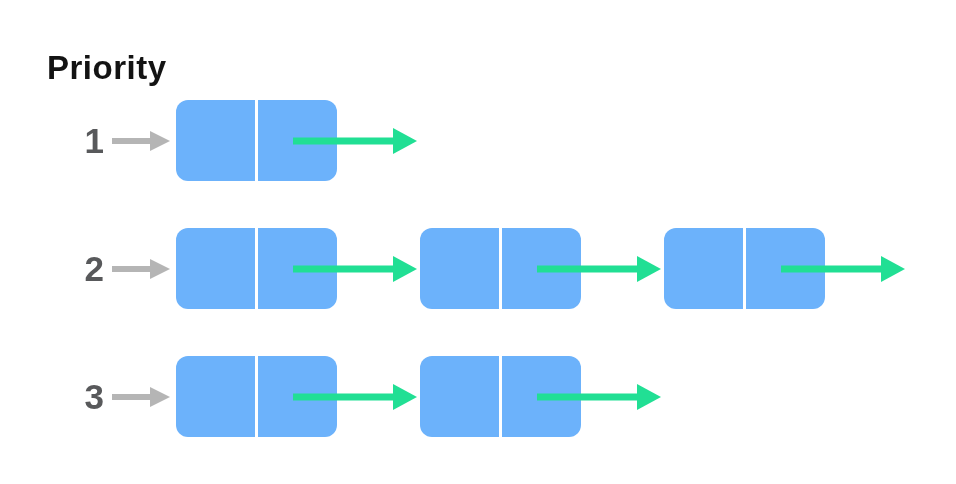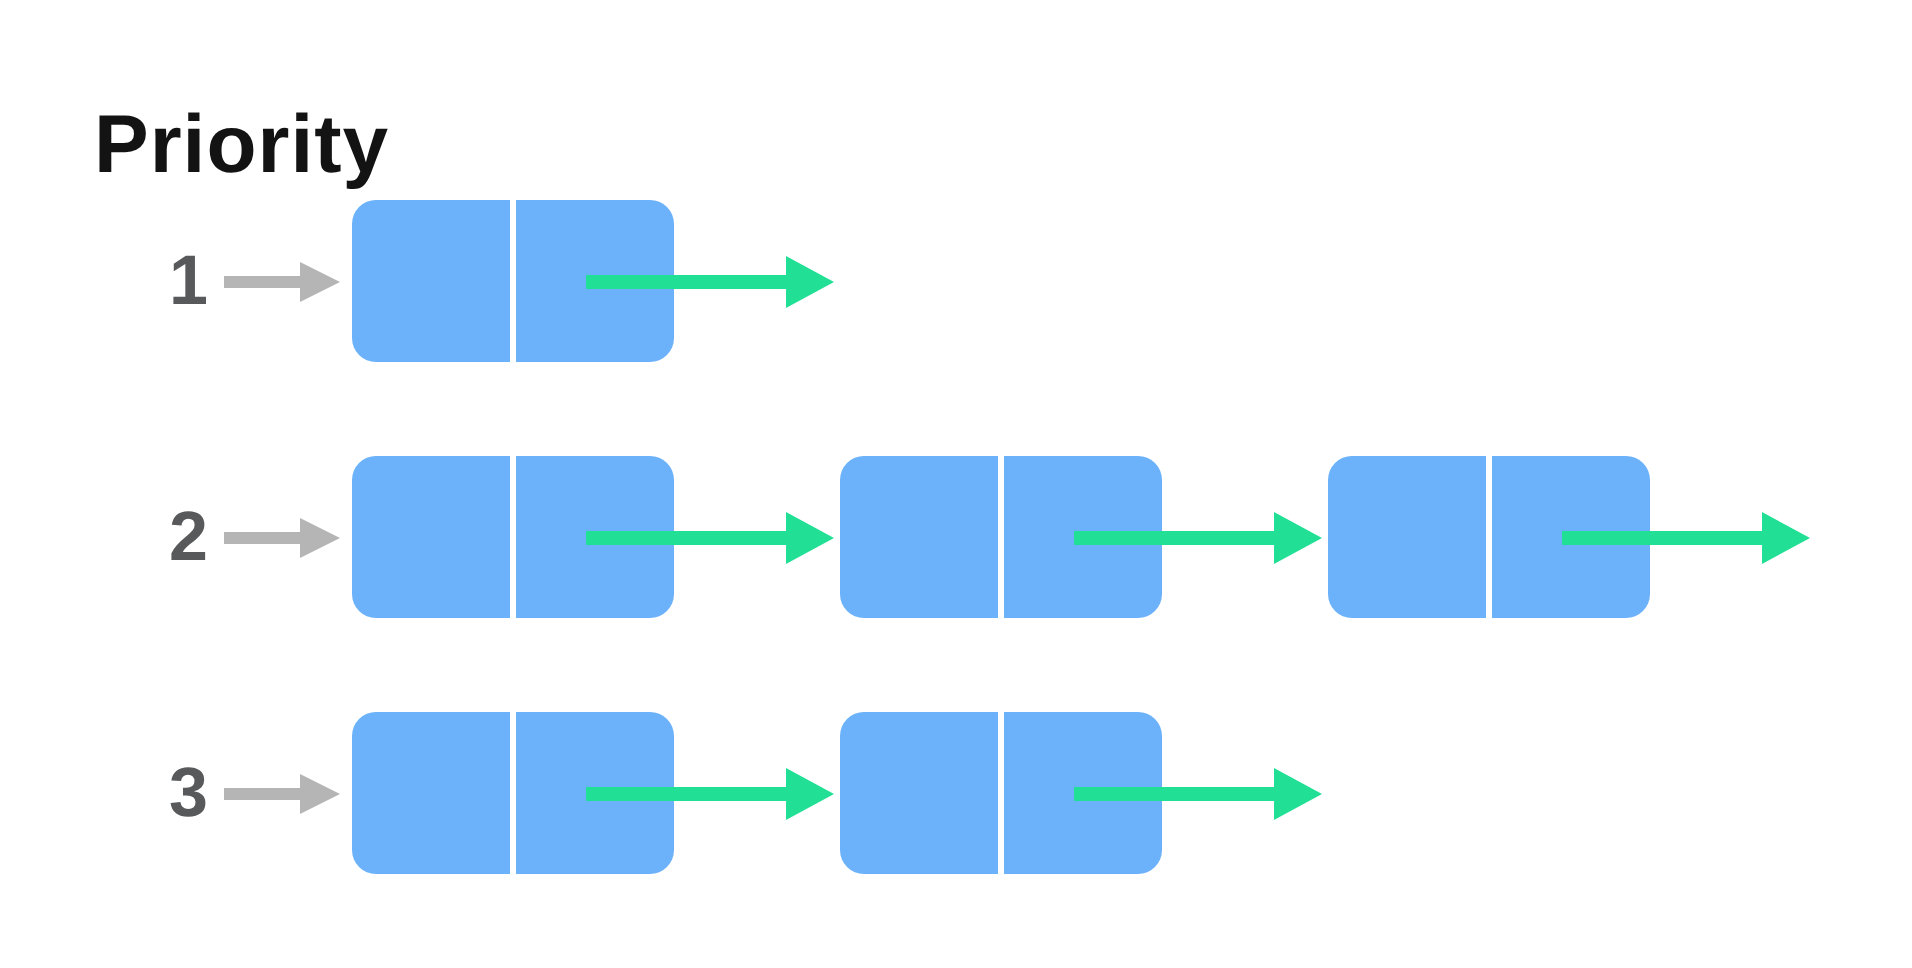--- a/index.html
+++ b/index.html
@@ -16,21 +16,21 @@
     width:956px;height:484px;
     background:var(--bg);
     font-family:"Liberation Sans", sans-serif;
     overflow:hidden;
     position:relative;
   }
   #canvas{position:absolute;inset:0;}
   .title{
     position:absolute;
     left:47px;top:50px;
-    font-size:41px;
+    font-size:33px;
     font-weight:bold;
     letter-spacing:0.5px;
     color:var(--title-black);
     line-height:1.1;
   }
   .row{
     position:absolute;
     left:36px;
     height:81px;
     display:flex;

